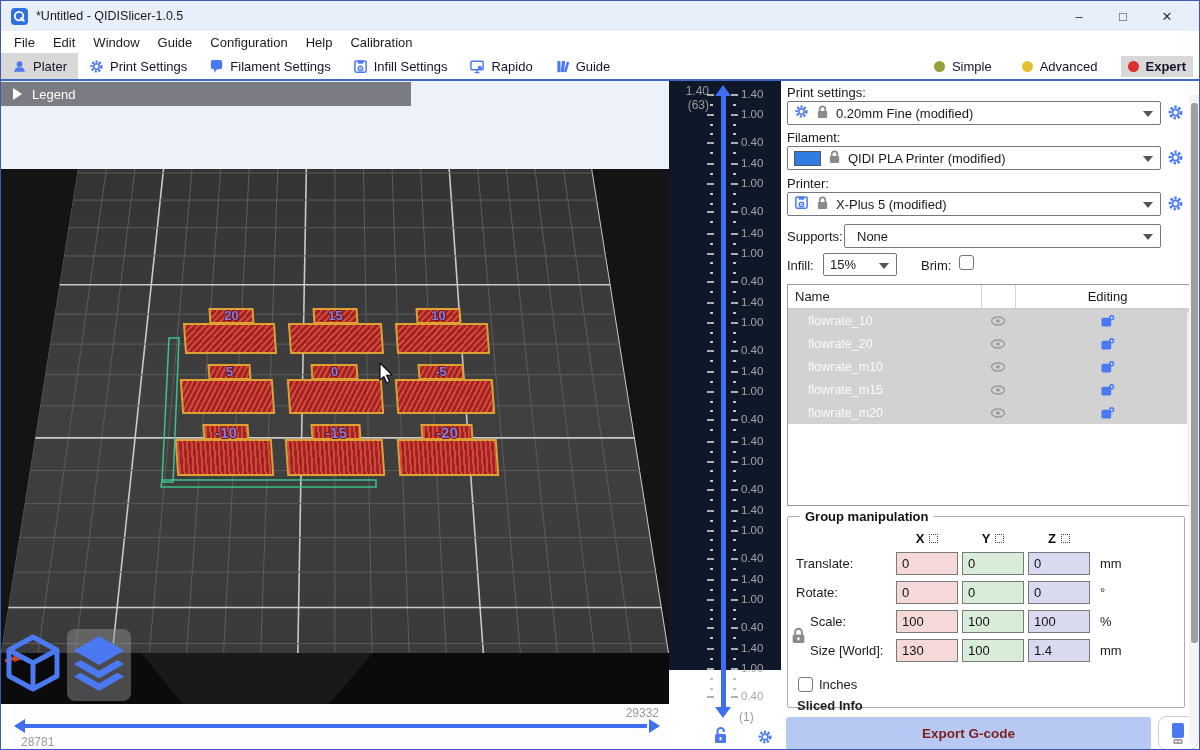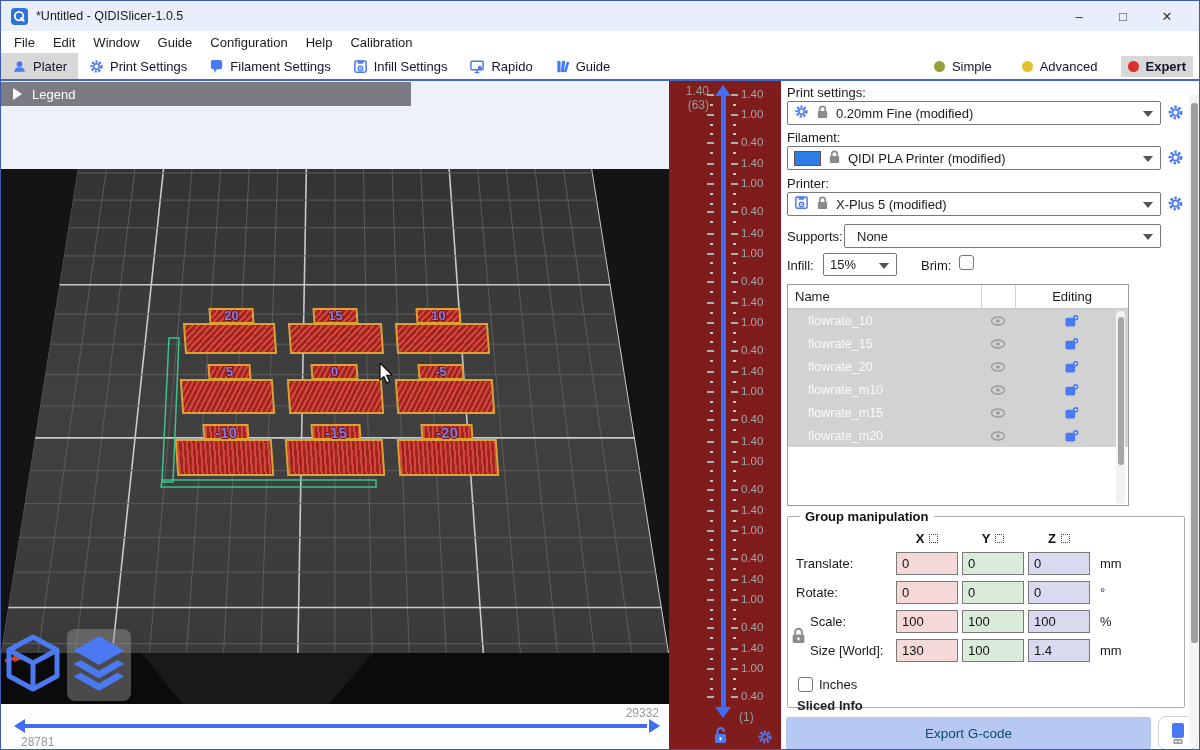--- a/index.html
+++ b/index.html
@@ -52,21 +52,21 @@
 
   
   .bottom-strip { position:absolute; left:0; top:623px; width:668px; height:47px; background:#fdfdfd; }
   .range-val-hi { position:absolute; right:10px; top:2px; font-size:12px; color:#9a9a9a; }
   .range-val-lo { position:absolute; left:20px; bottom:2px; font-size:12px; color:#9a9a9a; }
   .range-line { position:absolute; left:24px; top:20px; width:622px; height:4px; background:#3f6ef2; }
   .range-arrow-l { position:absolute; left:13px; top:15px; width:0; height:0; border-right:11px solid #3f6ef2; border-top:7px solid transparent; border-bottom:7px solid transparent; }
   .range-arrow-r { position:absolute; right:9px; top:15px; width:0; height:0; border-left:11px solid #3f6ef2; border-top:7px solid transparent; border-bottom:7px solid transparent; }
 
   
-  .layer-slider { position:absolute; left:668px; top:0; width:112px; height:670px; background:#7f1d1d; }
+  .layer-slider { position:absolute; left:668px; top:0; width:112px; height:589px; background:#0f172a; }
   .ls-line { position:absolute; left:52px; top:13px; width:5px; height:613px; background:#3f6ef2; }
   .ls-arrow-top { position:absolute; left:46px; top:4px; width:0; height:0; border-bottom:11px solid #3f6ef2; border-left:8.5px solid transparent; border-right:8.5px solid transparent; }
   .ls-arrow-bot { position:absolute; left:46px; top:626px; width:0; height:0; border-top:11px solid #3f6ef2; border-left:8.5px solid transparent; border-right:8.5px solid transparent; }
   .ls-top-h { position:absolute; left:2px; top:3px; width:38px; text-align:right; font-size:12px; color:#9a9a9a; }
   .ls-top-l { position:absolute; left:2px; top:17px; width:38px; text-align:right; font-size:12px; color:#9a9a9a; }
   .ls-bot-l { position:absolute; left:70px; top:629px; font-size:12px; color:#9a9a9a; }
   .ls-dash { position:absolute; width:7px; height:2px; background:#b0b0b0; }
   .ls-dot { position:absolute; width:3px; height:2px; background:#c4c4c4; }
   .ls-label { position:absolute; left:72px; font-size:11.5px; color:#a5a5a5; }
   .ls-lock { position:absolute; left:44px; top:645px; }
@@ -76,21 +76,21 @@
   .panel { position:absolute; left:780px; top:0; width:420px; height:670px; background:#fff; }
   .p-label { position:absolute; font-size:13px; color:#1a1a1a; }
   .combo { position:absolute; height:24px; border:1px solid #777; border-radius:2px; background:#fff; display:flex; align-items:center; gap:7px; padding:0 22px 0 6px; font-size:13px; color:#1a1a1a; }
   .combo .chev { position:absolute; right:7px; top:9px; width:0; height:0; border-top:6px solid #555; border-left:5px solid transparent; border-right:5px solid transparent; }
   .gear-btn { position:absolute; width:18px; height:18px; }
   .swatch { width:27px; height:15px; border:1px solid #555; }
   .checkbox { position:absolute; width:15px; height:15px; border:1px solid #767676; border-radius:3px; background:#fff; }
   .cb-inline { position:static; display:inline-block; vertical-align:-3px; margin-right:6px; }
 
   
-  .obj-table { position:absolute; left:6px; top:203px; width:342px; height:222px; border:1px solid #9a9a9a; background:#fff; }
+  .obj-table { position:absolute; left:6px; top:203px; width:413px; height:222px; border:1px solid #9a9a9a; background:#fff; }
   .ot-header { display:flex; height:24px; border-bottom:1px solid #c9c9c9; align-items:center; font-size:13px; color:#1a1a1a; }
   .ot-h-name { width:193px; padding-left:7px; }
   .ot-h-eye { width:34px; height:100%; border-left:1px solid #d5d5d5; }
   .ot-h-edit { flex:1; height:100%; border-left:1px solid #d5d5d5; display:flex; align-items:center; justify-content:center; }
   .ot-row { display:flex; align-items:center; height:23px; background:#d2d2d2; color:#fafafa; font-size:12.5px; }
   .ot-name { width:193px; padding-left:20px; white-space:nowrap; overflow:hidden; }
   .ot-eye { width:34px; display:flex; justify-content:center; }
   .ot-edit { flex:1; display:flex; justify-content:center; }
   .ot-scroll { position:absolute; right:3px; top:26px; width:9px; height:193px; background:#f1f1f1; border-radius:4px; }
   .ot-thumb { position:absolute; left:1.5px; top:6px; width:6px; height:148px; background:#a6a6a6; border-radius:3px; }
@@ -103,21 +103,21 @@
   .gm-dotbox { width:9px; height:9px; border:1.5px dotted #444; }
   .gm-rowlabel { font-size:13px; color:#1a1a1a; }
   .gm-field { height:23px; border:1px solid #7a7a7a; font-size:13px; color:#111; padding:3px 0 0 5px; }
   .gm-unit { font-size:13px; color:#1a1a1a; padding-left:6px; }
   .gm-lock { position:absolute; left:3px; top:110px; }
   .gm-inches { position:absolute; left:10px; top:160px; font-size:13px; color:#1a1a1a; }
 
   .sliced-info { position:absolute; left:16px; top:617px; font-size:13px; font-weight:bold; color:#222; }
 
   .export-row { position:absolute; left:0; top:635px; width:420px; height:35px; background:#fff; }
-  .export-btn { position:absolute; left:5px; top:1px; width:365px; height:33px; background:#b7c9f3; border:none; border-radius:3px; font-family:inherit; font-size:13.5px; font-weight:normal; color:#0c4a6e; }
+  .export-btn { position:absolute; left:5px; top:1px; width:365px; height:33px; background:#b7c9f3; border:none; border-radius:3px; font-family:inherit; font-size:13.5px; font-weight:bold; color:#7f1d1d; }
   .usb-btn { position:absolute; left:377px; top:0; width:40px; height:34px; background:#fff; border:1px solid #d0d0d0; border-radius:8px; display:flex; align-items:center; justify-content:center; }
 
   .panel-scroll { position:absolute; right:1px; top:14px; width:11px; height:648px; background:#f4f4f4; }
   .panel-thumb { position:absolute; left:2px; top:8px; width:7px; height:540px; background:#9f9f9f; border-radius:3px; }
 </style>
 </head>
 <body>
 
 <div class="window">
 
@@ -626,36 +626,20 @@
               </div>
               <div class="ot-edit">
                 <svg width="15" height="14" viewBox="0 0 16 15">
                   <rect x="1.5" y="4" width="10.5" height="9.5" rx="2" fill="#4b79f2"></rect>
                   <circle cx="12.5" cy="4" r="2.8" fill="#4b79f2"></circle>
                   <circle cx="12.5" cy="4" r="1" fill="#fff"></circle>
                 </svg>
               </div>
             </div>
             <div class="ot-row">
-              <div class="ot-name">flowrate_15</div>
-              <div class="ot-eye">
-                <svg width="16" height="14" viewBox="0 0 16 14">
-                  <ellipse cx="8" cy="7" rx="6.5" ry="4" fill="none" stroke="#9a9a9a" stroke-width="1.3"></ellipse>
-                  <circle cx="8" cy="7" r="1.8" fill="#9a9a9a"></circle>
-                </svg>
-              </div>
-              <div class="ot-edit">
-                <svg width="15" height="14" viewBox="0 0 16 15">
-                  <rect x="1.5" y="4" width="10.5" height="9.5" rx="2" fill="#4b79f2"></rect>
-                  <circle cx="12.5" cy="4" r="2.8" fill="#4b79f2"></circle>
-                  <circle cx="12.5" cy="4" r="1" fill="#fff"></circle>
-                </svg>
-              </div>
-            </div>
-            <div class="ot-row">
               <div class="ot-name">flowrate_20</div>
               <div class="ot-eye">
                 <svg width="16" height="14" viewBox="0 0 16 14">
                   <ellipse cx="8" cy="7" rx="6.5" ry="4" fill="none" stroke="#9a9a9a" stroke-width="1.3"></ellipse>
                   <circle cx="8" cy="7" r="1.8" fill="#9a9a9a"></circle>
                 </svg>
               </div>
               <div class="ot-edit">
                 <svg width="15" height="14" viewBox="0 0 16 15">
                   <rect x="1.5" y="4" width="10.5" height="9.5" rx="2" fill="#4b79f2"></rect>

